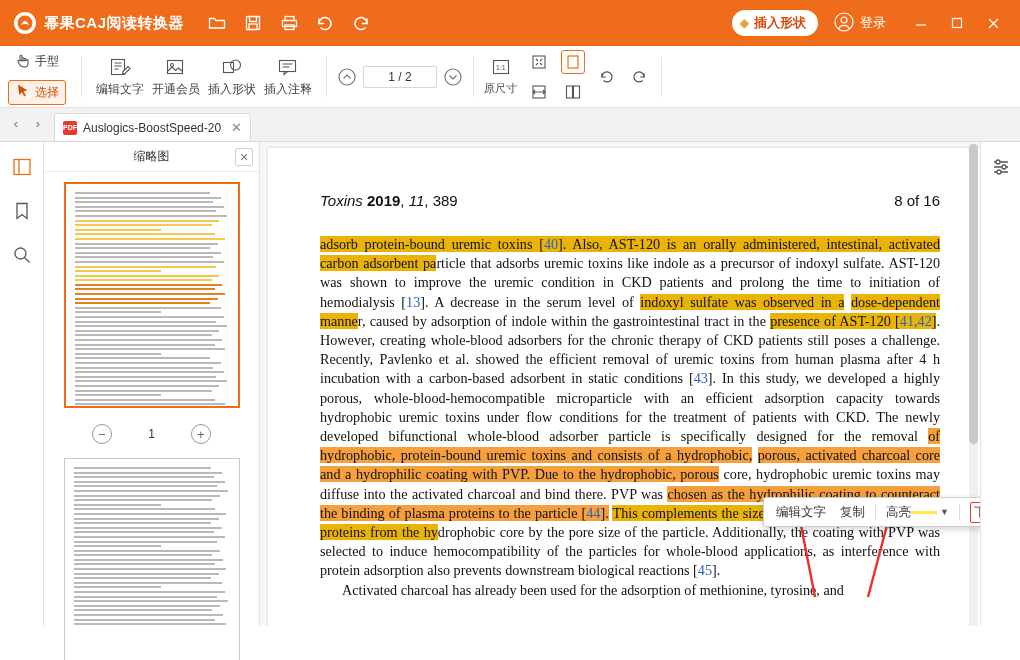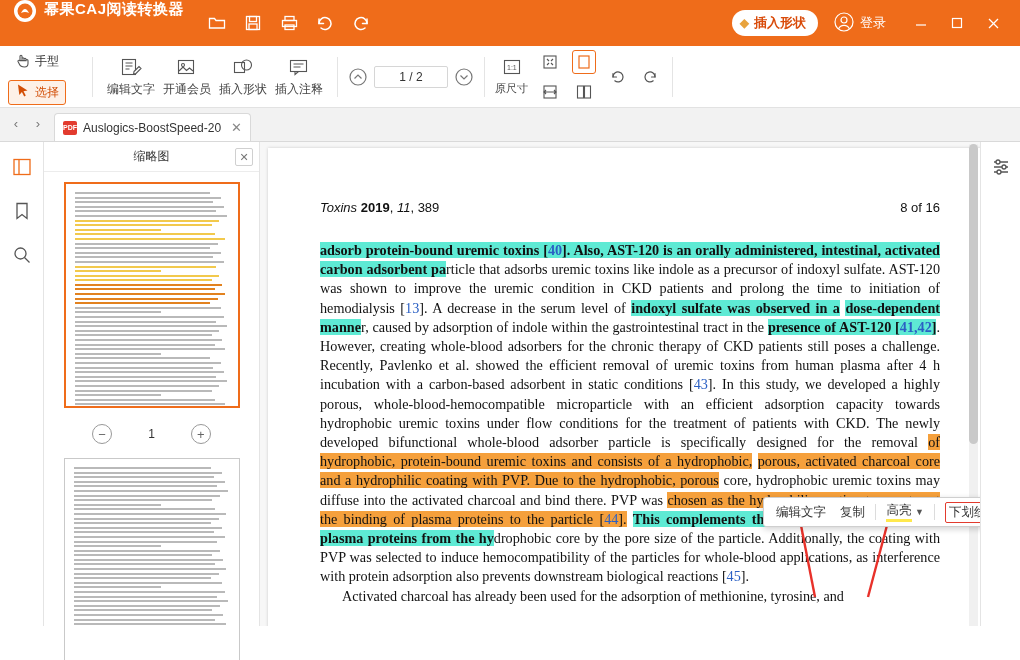--- a/index.html
+++ b/index.html
@@ -7,21 +7,21 @@
     margin: 0; padding: 0;
     width: 1020px; height: 660px;
     overflow: hidden;
     font-family: "Liberation Sans", sans-serif;
     background: #ffffff;
   }
   #app { position: relative; width: 1020px; height: 660px; overflow: hidden; }
 
   
   .titlebar {
-    height: 46px; background: #ef6c1a; display: flex; 
+    height: 46px; background: #ef6c1a; display: flex; align-items: center;
     padding: 0 10px 0 14px; color: #fff; position: relative;
   }
   .app-logo {
     width: 22px; height: 22px; border-radius: 50%; background: #fff;
     display: flex; align-items: center; justify-content: center;
     margin-right: 8px; flex: none;
   }
   .app-logo svg { display:block; }
   .app-title { font-size: 15px; font-weight: bold; letter-spacing: .5px; white-space: nowrap; }
   .tb-icons { display: flex; align-items: center; margin-left: 18px; gap: 6px; }
@@ -61,21 +61,21 @@
     display: flex; align-items: center; padding: 0 8px;
   }
   .tool-group { display: flex; align-items: center; height: 100%; }
   .sep { width: 1px; height: 40px; background: #e4e4e4; margin: 0 10px; }
   .tool-btn {
     display: flex; flex-direction: column; align-items: center; justify-content: center;
     min-width: 56px; padding: 2px 4px; font-size: 12px; color: #444; gap: 2px;
   }
   .tool-btn .ic { width: 26px; height: 24px; display:flex; align-items:center; justify-content:center; }
   .tool-small {
-    display: flex; flex-direction: column; gap: 6px; align-items: flex-start; margin-right: 16px;
+    display: flex; flex-direction: column; gap: 6px; align-items: flex-start; margin-right: 5px;
   }
   .pill {
     display: flex; align-items: center; gap: 4px; font-size: 12px; color: #333;
     border: 1px solid transparent; border-radius: 3px; padding: 2px 6px;
   }
   .pill.selected { border-color: #ef6c1a; background: #fdf1e8; color: #d24e06; }
   .nav-block { display: flex; flex-direction: column; gap: 4px; align-items: center; }
   .page-row { display: flex; align-items: center; gap: 6px; }
   .page-input {
     width: 74px; height: 22px; border: 1px solid #d6d6d6; border-radius: 2px;
@@ -145,29 +145,29 @@
     display: flex; align-items: center; justify-content: center; color: #666; font-size: 13px;
   }
   .thumb-num { font-size: 12px; color: #333; }
 
   
   .viewer { flex: 1; background: #f7f7f7; position: relative; overflow: hidden; }
   .page {
     position: absolute; left: 8px; top: 6px; width: 722px; height: 620px; background: #fff;
     box-shadow: 0 0 3px rgba(0,0,0,.18); padding: 44px 50px 0 52px; overflow: hidden;
   }
-  .doc-head { display: flex; justify-content: space-between; font-size: 13px; color: #111; margin-top: 8px; }
+  .doc-head { display: flex; justify-content: space-between; font-size: 15px; color: #111; }
   .doc-head i { font-style: italic; }
   .doc-body {
     margin-top: 26px; font-family: "Liberation Serif", serif; font-size: 14.2px;
     line-height: 19.2px; color: #111; text-align: justify;
   }
   .doc-body p { margin: 0; }
   .doc-body .indent { text-indent: 22px; }
-  .hl-y { background: #5eead4; font-weight: bold; }
+  .hl-y { background: #eab308; }
   .hl-o { background: #f5a03c; }
   .lnk { color: #2b60c4; }
   .vscroll {
     position: absolute; right: 2px; top: 2px; width: 9px; height: 616px; background: #f0f0f0;
   }
   .vthumb { position: absolute; top: 0; left: 0; width: 9px; height: 300px; background: #c9c9c9; border-radius: 5px; }
   .rightrail {
     width: 40px; background: #fff; border-left: 1px solid #e4e4e4; padding-top: 12px;
     display: flex; flex-direction: column; align-items: center;
   }
@@ -576,21 +576,21 @@
         <path d="M58 30 l-7 14 l14 0 z" fill="#e8312a"></path>
         <path d="M128 125 L150 42" stroke="#e8312a" stroke-width="2.4" fill="none"></path>
         <path d="M152 33 l-9 13 l14 3 z" fill="#e8312a"></path>
       </svg>
 
       <div class="ctxbar">
         <div class="ctx-item">编辑文字</div>
         <div class="ctx-item">复制</div>
         <div class="ctx-div"></div>
         <div class="ctx-item">
-          <span style="display:flex;flex-direction:column;align-items:center">
+          <span style="display:flex;flex-direction:row;align-items:center">
             <span>高亮</span>
             <span class="ctx-hl-sw" style="margin-top:0"></span>
           </span>
           <span class="ctx-caret">▼</span>
         </div>
         <div class="ctx-div"></div>
         <div class="ctx-item">
           <span class="ctx-underline-box" style="display:flex;flex-direction:column;align-items:center">
             <span>下划线</span>
           </span>

